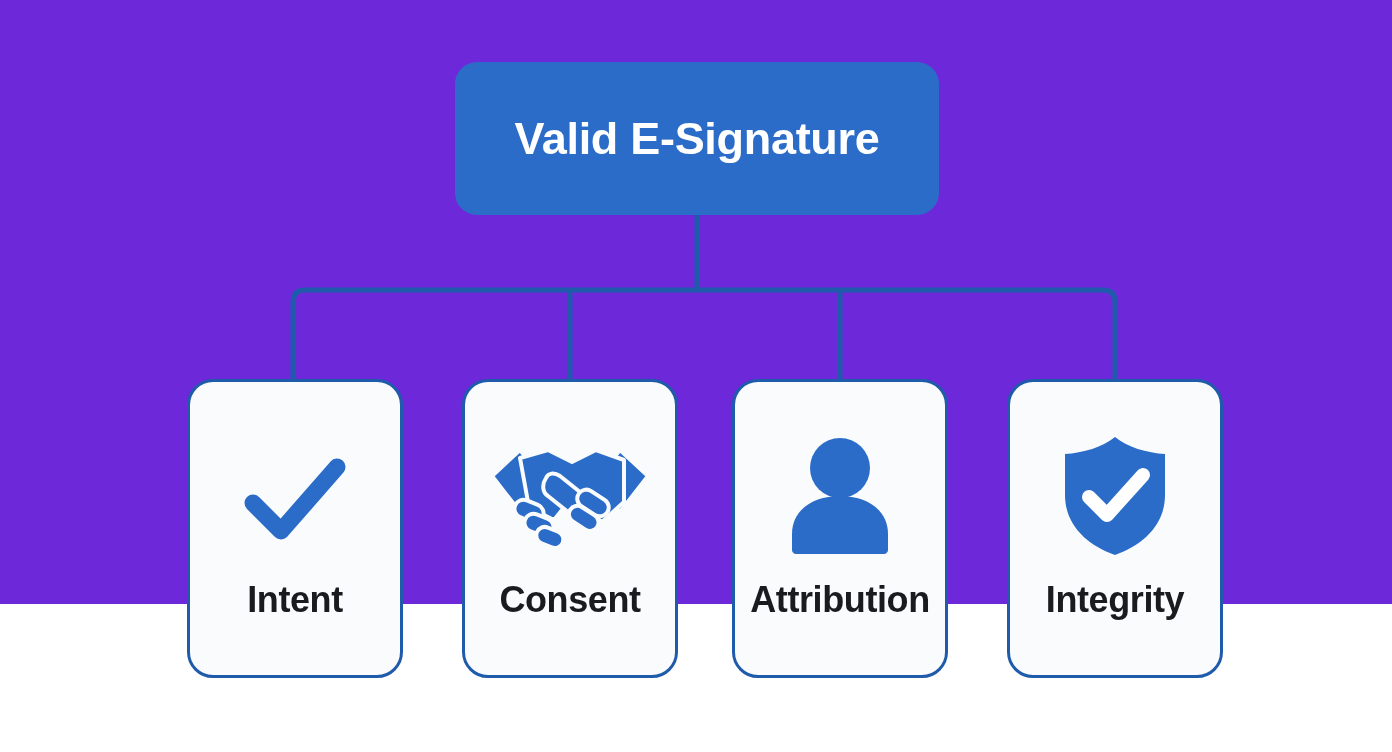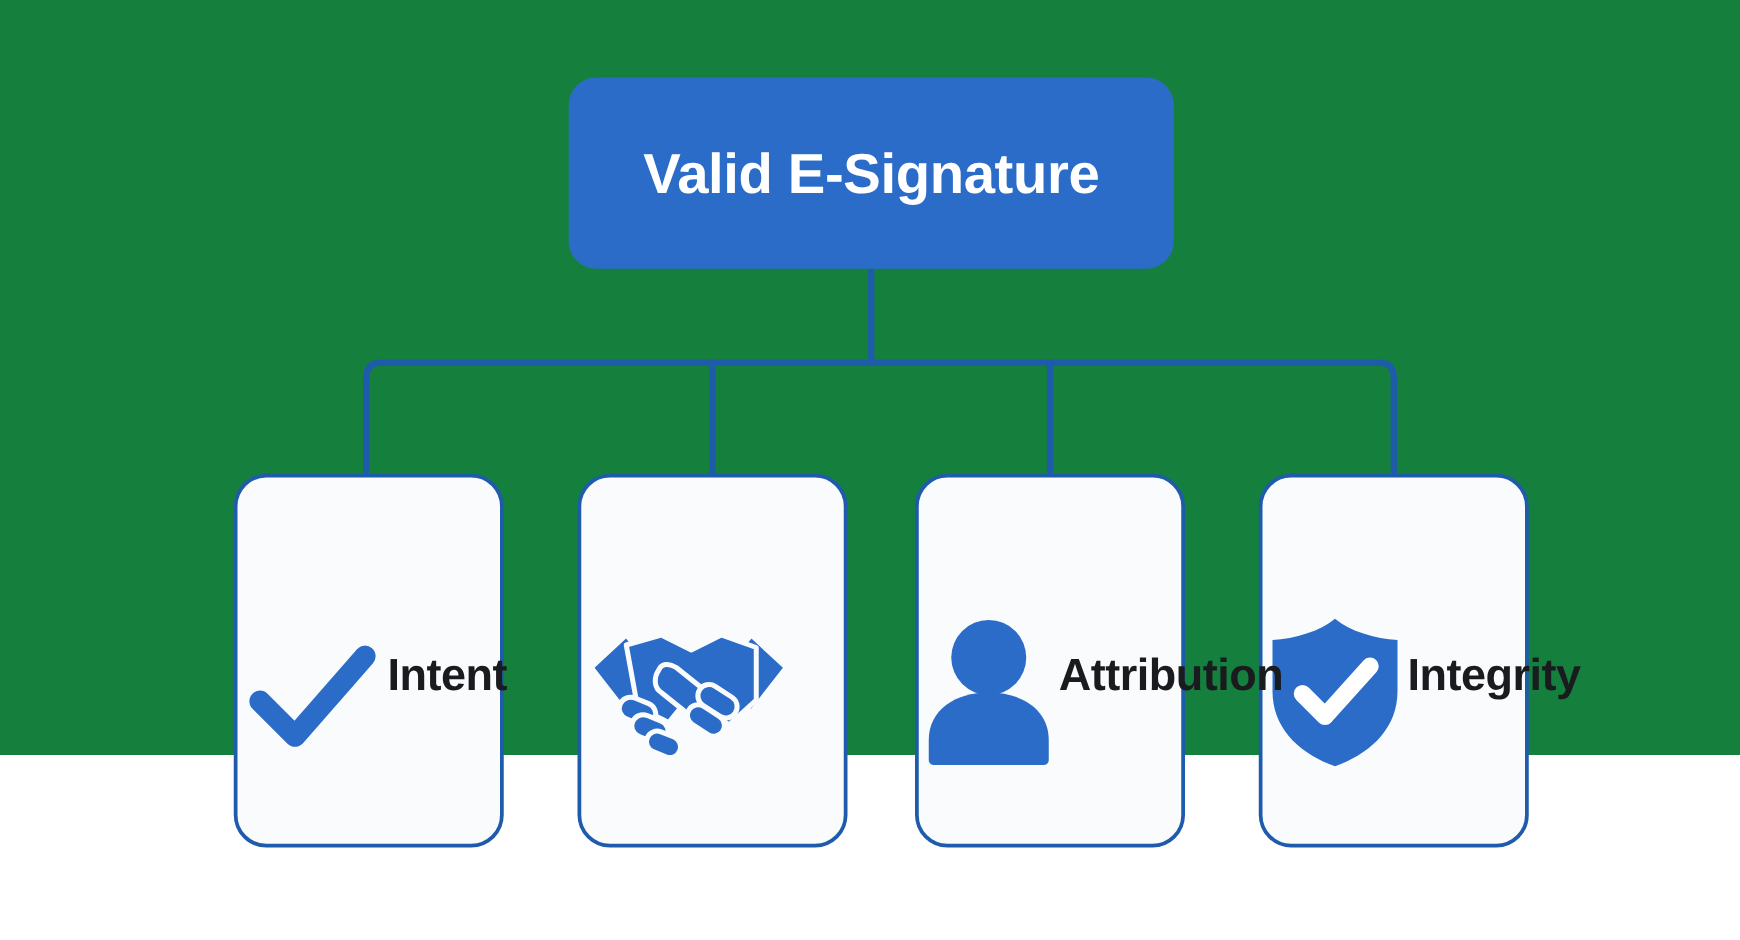--- a/index.html
+++ b/index.html
@@ -10,21 +10,21 @@
   body {
     width: 1392px;
     height: 752px;
     font-family: "Liberation Sans", sans-serif;
     overflow: hidden;
   }
   #diagram-stage {
     position: relative;
     width: 1392px;
     height: 604px;
-    background: #15803d;
+    background: #6d28d9;
   }
   #connector-layer {
     position: absolute;
     left: 0;
     top: 0;
     width: 1392px;
     height: 752px;
     pointer-events: none;
   }
   .root-node {
@@ -51,21 +51,21 @@
   .leaf-card {
     position: absolute;
     top: 379px;
     width: 216px;
     height: 299px;
     box-sizing: border-box;
     border: 3px solid #1f5bab;
     border-radius: 26px;
     background: #fafbfc;
     display: flex;
-    flex-direction: row;
+    flex-direction: column;
     align-items: center;
     justify-content: flex-start;
   }
   .leaf-card.pos-0 { left: 187px; }
   .leaf-card.pos-1 { left: 462px; }
   .leaf-card.pos-2 { left: 732px; }
   .leaf-card.pos-3 { left: 1007px; }
 
   .leaf-icon {
     height: 130px;
@@ -123,20 +123,21 @@
           <path d="M62,42 C58,48 58,56 64,60 L94,84 C100,88 108,86 111,80
                    C114,74 112,68 106,64 L76,40 C70,36 64,37 62,42 Z"></path>
           <rect x="30" y="66" width="30" height="18" rx="9" transform="rotate(22 45 75)"></rect>
           <rect x="40" y="80" width="30" height="18" rx="9" transform="rotate(22 55 89)"></rect>
           <rect x="52" y="93" width="28" height="17" rx="8.5" transform="rotate(22 66 101)"></rect>
           <rect x="92" y="58" width="34" height="18" rx="9" transform="rotate(33 109 67)"></rect>
           <rect x="84" y="74" width="32" height="17" rx="8.5" transform="rotate(33 100 82)"></rect>
         </g>
       </svg>
     </div>
+    <span class="leaf-label">Consent</span>
   </div>
 
   <div class="leaf-card pos-3">
     <div class="leaf-icon">
       <svg width="116" height="124" viewBox="0 0 116 124" aria-hidden="true">
         <path d="M58,4 C46,14 26,20 8,21 L8,62 C8,92 30,112 58,122
                  C86,112 108,92 108,62 L108,21 C90,20 70,14 58,4 Z" fill="#2b6cc9"></path>
         <path d="M32,64 L50,82 L86,42" fill="none" stroke="#ffffff" stroke-width="14" stroke-linecap="round" stroke-linejoin="round"></path>
       </svg>
     </div>

